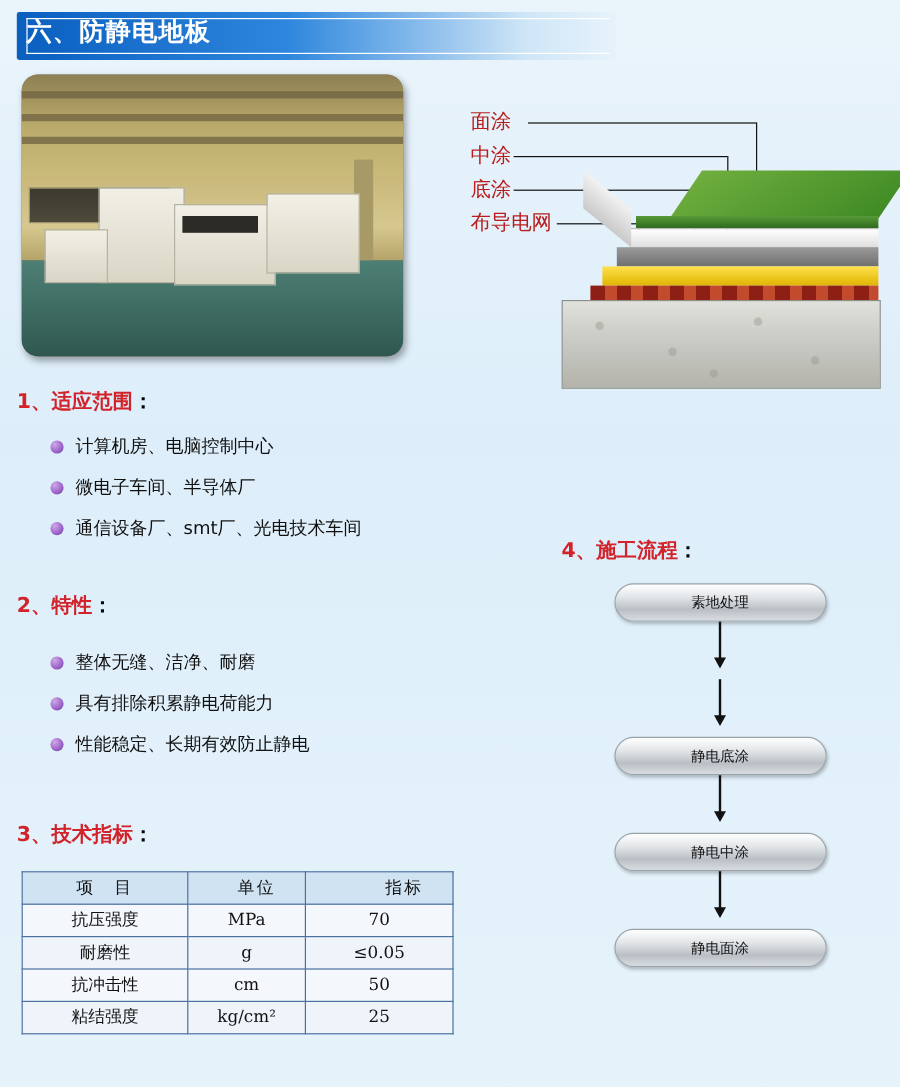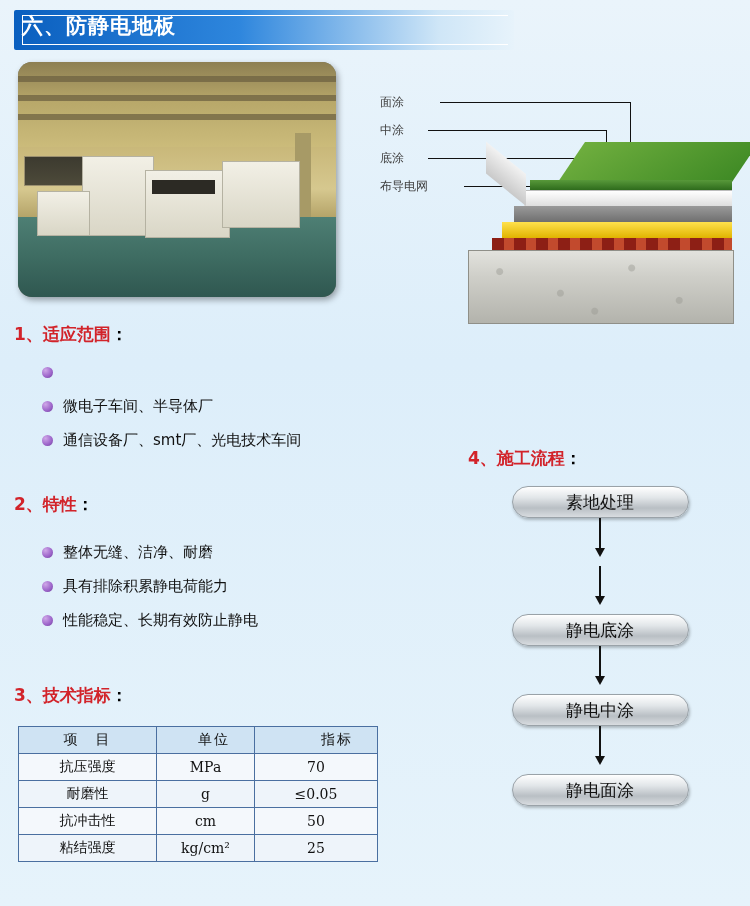--- a/index.html
+++ b/index.html
@@ -95,25 +95,26 @@
   
   .diagram {
     position: absolute;
     left: 380px;
     top: 70px;
     width: 356px;
     height: 230px;
   }
   .diag-labels { position:absolute; left:0; top:18px; width:86px; }
   .diag-label {
-    font-size: 12px;
-    color: #404040;
+    font-size: 17px;
+    color: #b91c1c;
     height: 28px;
     line-height: 28px;
     white-space: nowrap;
+    margin-left: 12px;
   }
   .lead {
     position:absolute;
     height: 1px;
     background: #111;
   }
   .lead-v { position:absolute; width:1px; background:#111; }
 
   .slab {
     position: absolute;
@@ -181,21 +182,21 @@
   .tbl .c3 { width: 98px; padding-left: 44px; }
   .mono { font-family:"DejaVu Serif","Liberation Serif", serif; }
 
   
   .flow { position:absolute; left:505px; top:486px; width:190px; }
   .fnode {
     width: 175px;
     height: 30px;
     line-height: 30px;
     text-align: center;
-    font-size: 17px;
+    font-size: 12px;
     color: #111;
     border-radius: 16px;
     border: 1px solid #9aa2a8;
     background: linear-gradient(to bottom, #ffffff 0%, #e2e6e9 35%, #b9bfc4 70%, #d8dce0 100%);
     box-shadow: 1px 2px 3px rgba(0,0,0,0.25);
     margin: 0 auto;
   }
   .farrow {
     width: 0; height: 0;
     margin: 0 auto;
@@ -289,20 +290,21 @@
                            radial-gradient(circle at 48% 85%, #9a9a93 0 3px, transparent 4px);"></div>
   </div>
 </div>
 
 <div class="sec-head" style="left:14px; top:323px;">
   <span class="num">1、</span><span>适应范围</span><span class="colon">：</span>
 </div>
 <div class="blist" style="left:42px; top:355px;">
   <div class="bitem">
       <span class="bullet"></span>
+      <span>计算机房、电脑控制中心</span>
     </div>
   <div class="bitem">
       <span class="bullet"></span>
       <span>微电子车间、半导体厂</span>
     </div>
   <div class="bitem">
       <span class="bullet"></span>
       <span>通信设备厂、smt厂、光电技术车间</span>
     </div>
 </div>

